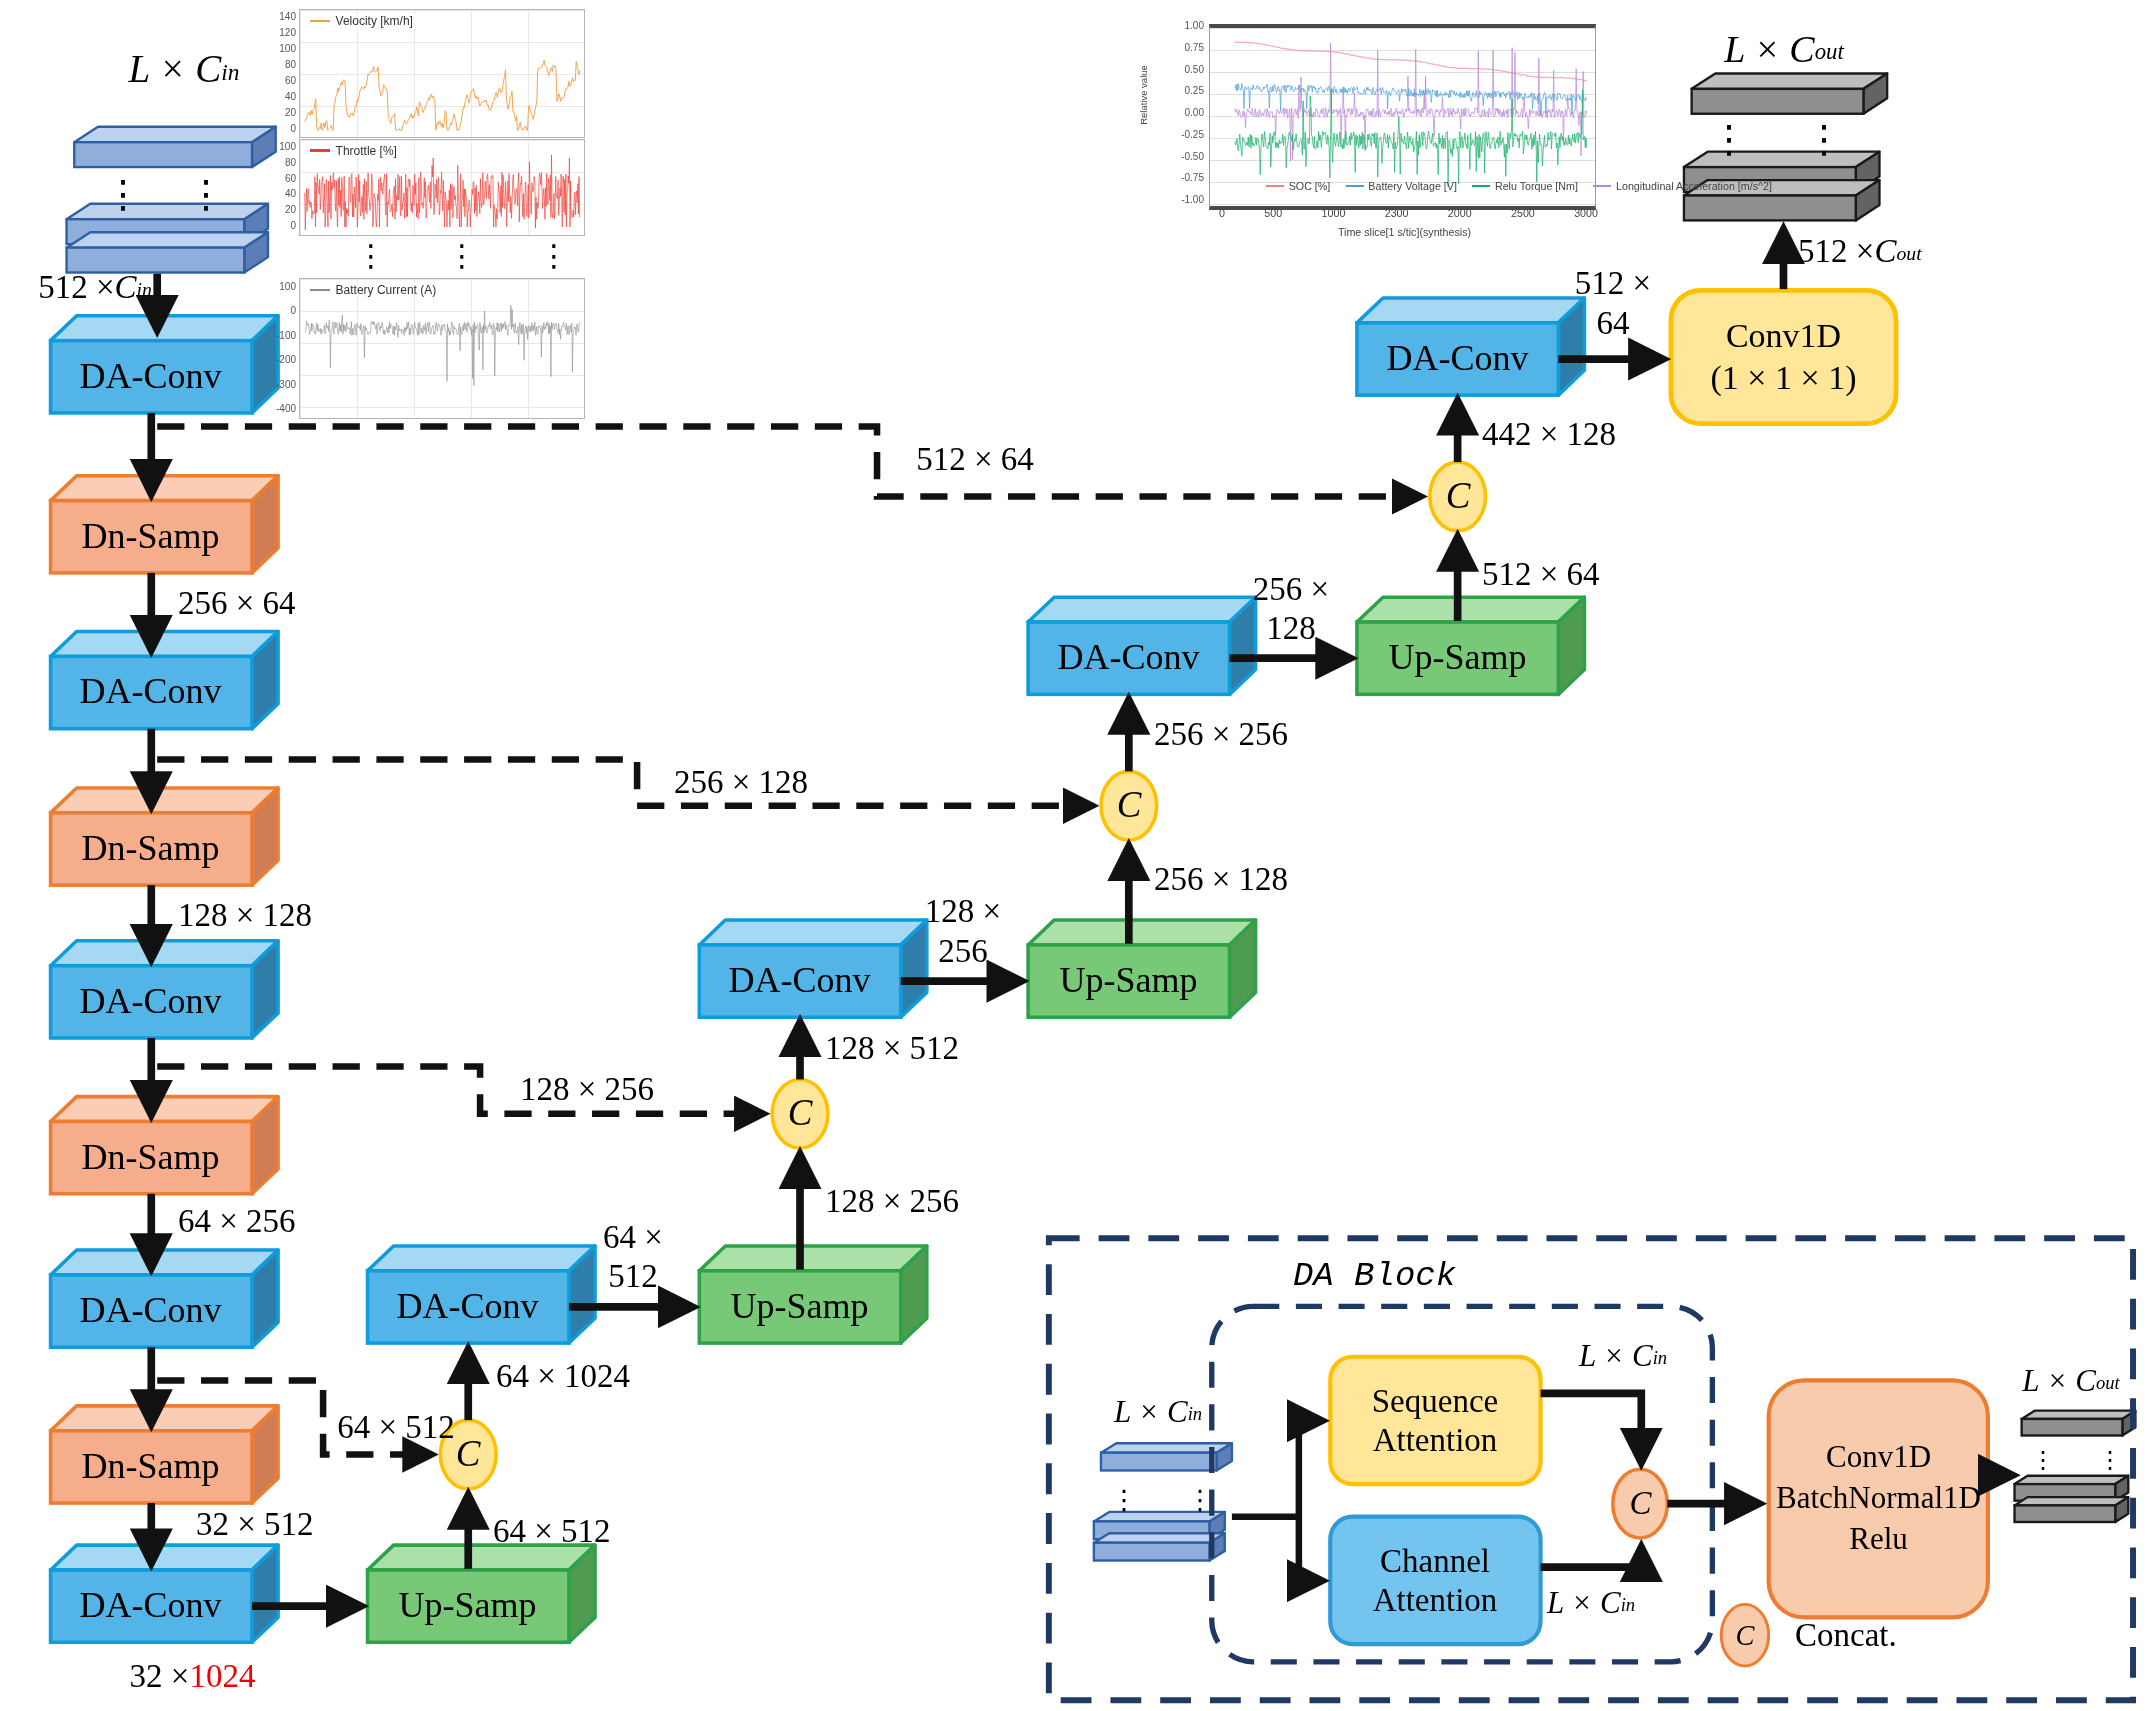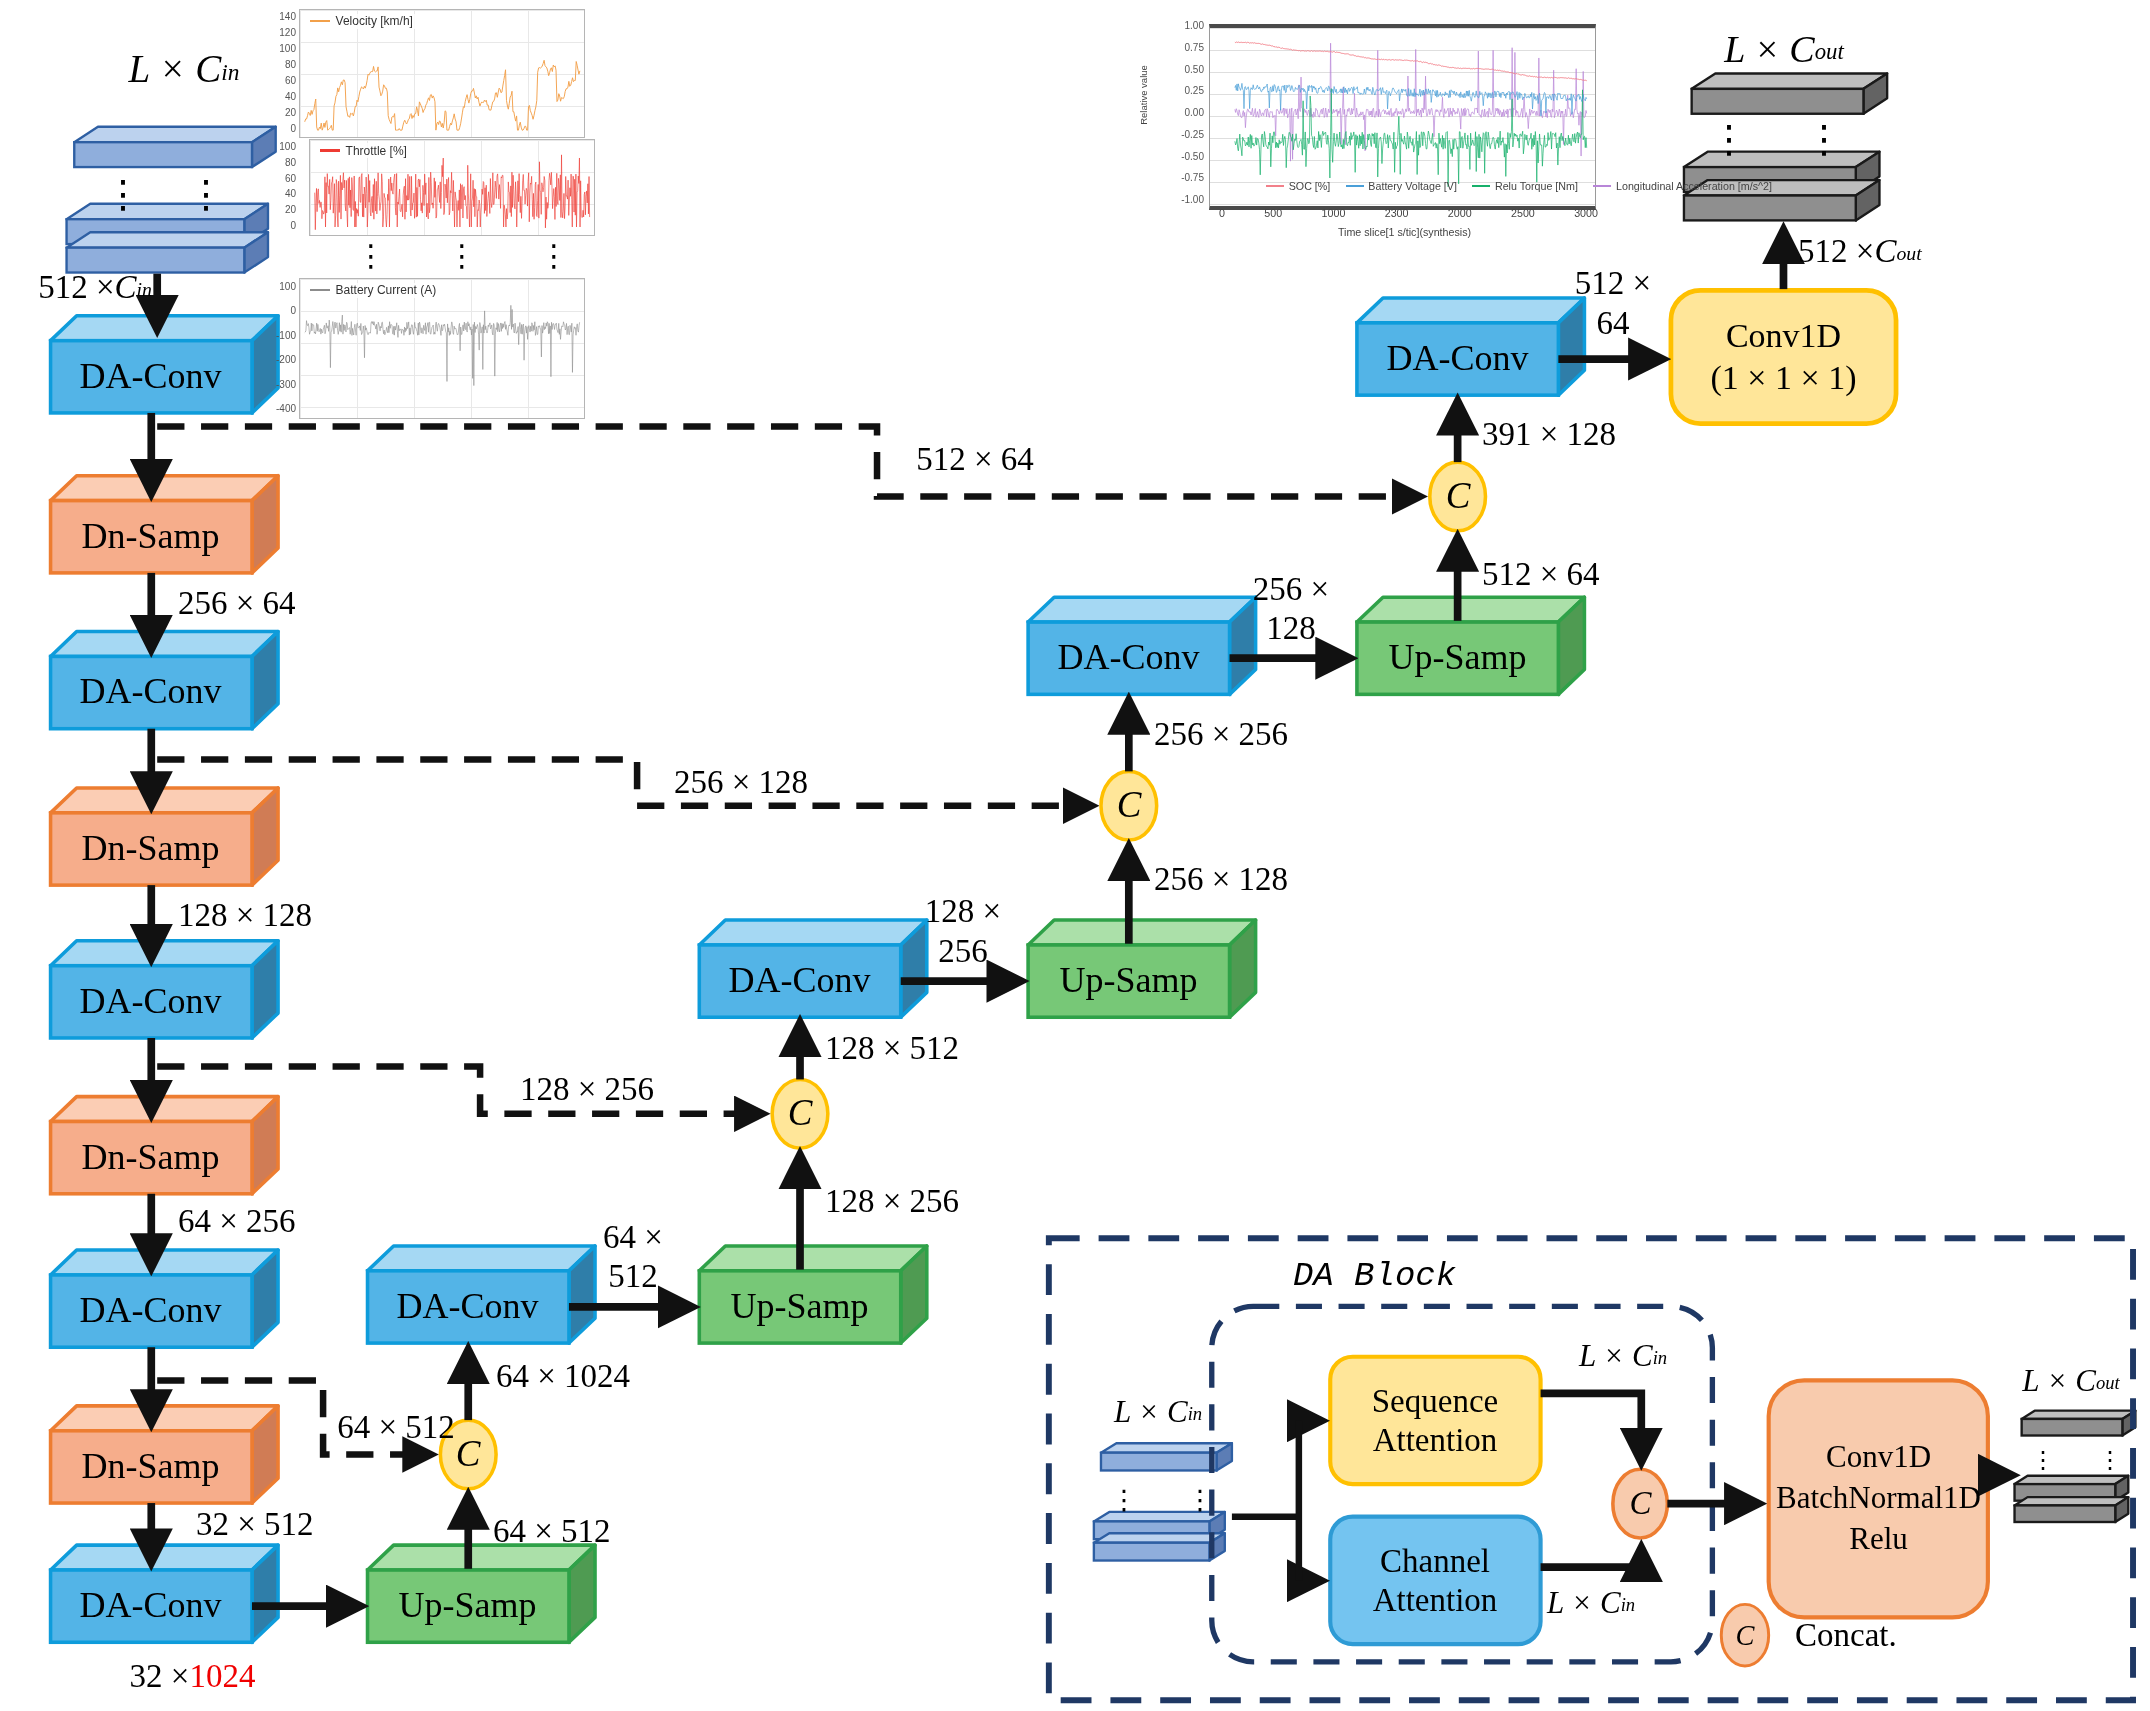--- a/index.html
+++ b/index.html
@@ -241,21 +241,21 @@
   <div class="lbl" style="left:498px;top:1070px;width:178px;height:38px;">128 × 256</div>
   <div class="lbl" style="left:325px;top:1409px;width:142px;height:37px;">64 × 512</div>
 
   <div class="lbl left" style="left:493px;top:1512px;width:166px;height:38px;">64 × 512</div>
   <div class="lbl left" style="left:496px;top:1357px;width:196px;height:38px;">64 × 1024</div>
   <div class="lbl left" style="left:825px;top:1182px;width:190px;height:38px;">128 × 256</div>
   <div class="lbl left" style="left:825px;top:1029px;width:190px;height:38px;">128 × 512</div>
   <div class="lbl left" style="left:1154px;top:860px;width:190px;height:38px;">256 × 128</div>
   <div class="lbl left" style="left:1154px;top:715px;width:190px;height:38px;">256 × 256</div>
   <div class="lbl left" style="left:1482px;top:555px;width:178px;height:38px;">512 × 64</div>
-  <div class="lbl left" style="left:1482px;top:415px;width:190px;height:38px;">391 × 128</div>
+  <div class="lbl left" style="left:1482px;top:415px;width:190px;height:38px;">442 × 128</div>
 
   <div class="lbl" style="left:568px;top:1219px;width:130px;height:37px;">64 ×</div>
   <div class="lbl" style="left:568px;top:1258px;width:130px;height:37px;text-align:center;">512</div>
   <div class="lbl" style="left:898px;top:893px;width:130px;height:37px;">128 ×</div>
   <div class="lbl" style="left:898px;top:933px;width:130px;height:37px;">256</div>
   <div class="lbl" style="left:1226px;top:571px;width:130px;height:37px;">256 ×</div>
   <div class="lbl" style="left:1226px;top:610px;width:130px;height:37px;">128</div>
   <div class="lbl" style="left:1548px;top:265px;width:130px;height:37px;">512 ×</div>
   <div class="lbl" style="left:1548px;top:305px;width:130px;height:37px;text-align:right;">64</div>
 
@@ -288,21 +288,21 @@
       <span>140</span>
       <span>120</span>
       <span>100</span>
       <span>80</span>
       <span>60</span>
       <span>40</span>
       <span>20</span>
       <span>0</span>
     </div>
 
-  <div class="plot" style="left:309px;top:139px;width:284px;height:95px;text-align:right;">
+  <div class="plot" style="left:299px;top:139px;width:284px;height:95px;text-align:right;">
     <svg id="wave-thr" viewBox="0 0 480 160" preserveAspectRatio="none">
         <polyline points="8.0,88.7 9.0,151.1 10.0,105.7 11.0,81.6 12.0,120.7 13.1,87.9 14.1,82.3 15.1,106.9 16.1,101.8 17.1,113.6 18.1,104.8 19.1,104.8 20.1,132.6 21.1,118.8 22.1,120.3 23.1,124.8 24.2,121.3 25.2,62.0 26.2,146.5 27.2,71.7 28.2,122.9 29.2,56.6 30.2,78.2 31.2,77.9 32.2,91.1 33.3,66.3 34.3,117.4 35.3,101.8 36.3,72.0 37.3,70.9 38.3,61.8 39.3,123.2 40.3,104.0 41.3,73.5 42.3,146.5 43.4,126.6 44.4,66.6 45.4,73.8 46.4,131.4 47.4,146.5 48.4,69.3 49.4,122.1 50.4,93.3 51.4,59.6 52.4,133.2 53.5,71.5 54.5,84.1 55.5,68.3 56.5,55.1 57.5,80.7 58.5,67.5 59.5,110.9 60.5,119.5 61.5,68.1 62.5,123.3 63.5,146.5 64.6,64.7 65.6,109.8 66.6,62.1 67.6,114.1 68.6,84.2 69.6,129.0 70.6,63.3 71.6,77.6 72.6,117.5 73.7,118.5 74.7,60.6 75.7,146.5 76.7,103.5 77.7,146.5 78.7,115.4 79.7,123.3 80.7,117.3 81.7,128.3 82.7,64.2 83.8,62.1 84.8,104.5 85.8,105.2 86.8,60.2 87.8,56.5 88.8,129.3 89.8,90.9 90.8,129.8 91.8,79.2 92.8,89.7 93.8,114.3 94.9,62.4 95.9,89.9 96.9,146.5 97.9,121.4 98.9,57.9 99.9,104.9 100.9,68.3 101.9,121.8 102.9,128.0 104.0,98.8 105.0,94.9 106.0,122.3 107.0,74.9 108.0,133.4 109.0,65.2 110.0,100.8 111.0,119.7 112.0,69.5 113.0,124.5 114.0,95.5 115.1,55.3 116.1,90.4 117.1,99.8 118.1,118.7 119.1,109.9 120.1,104.0 121.1,56.9 122.1,70.0 123.1,146.5 124.2,129.4 125.2,89.9 126.2,96.8 127.2,97.4 128.2,134.0 129.2,146.5 130.2,125.7 131.2,91.4 132.2,101.7 133.2,65.6 134.3,146.5 135.3,80.3 136.3,62.4 137.3,85.3 138.3,72.4 139.3,87.0 140.3,91.2 141.3,71.7 142.3,62.3 143.3,57.4 144.3,114.1 145.4,126.4 146.4,56.4 147.4,146.5 148.4,104.4 149.4,108.1 150.4,94.7 151.4,82.7 152.4,118.8 153.4,120.8 154.4,116.8 155.5,108.1 156.5,129.5 157.5,92.9 158.5,81.7 159.5,77.8 160.5,133.5 161.5,65.1 162.5,121.2 163.5,93.6 164.6,101.3 165.6,57.6 166.6,101.2 167.6,98.1 168.6,61.3 169.6,118.0 170.6,128.0 171.6,61.2 172.6,118.0 173.6,106.3 174.7,104.9 175.7,89.4 176.7,131.9 177.7,107.4 178.7,57.4 179.7,129.9 180.7,79.9 181.7,128.5 182.7,67.8 183.7,65.6 184.8,78.9 185.8,66.6 186.8,100.7 187.8,119.3 188.8,105.8 189.8,123.1 190.8,76.3 191.8,88.2 192.8,110.5 193.8,57.4 194.8,91.8 195.9,72.2 196.9,129.7 197.9,106.4 198.9,124.7 199.9,132.9 200.9,63.0 201.9,122.6 202.9,112.1 203.9,54.2 204.9,71.2 206.0,108.9 207.0,105.9 208.0,115.0 209.0,104.7 210.0,63.8 211.0,96.6 212.0,69.9 213.0,131.5 214.0,128.2 215.1,83.2 216.1,82.6 217.1,76.0 218.1,92.6 219.1,105.2 220.1,70.5 221.1,115.4 222.1,88.4 223.1,42.7 224.1,61.8 225.2,30.4 226.2,125.7 227.2,121.5 228.2,74.3 229.2,80.4 230.2,97.8 231.2,65.8 232.2,105.7 233.2,73.5 234.2,63.2 235.3,126.1 236.3,121.7 237.3,85.3 238.3,89.0 239.3,54.4 240.3,93.0 241.3,119.5 242.3,68.0 243.3,99.2 244.3,146.5 245.3,87.4 246.4,96.8 247.4,102.4 248.4,146.5 249.4,111.4 250.4,101.9 251.4,118.5 252.4,84.1 253.4,146.5 254.4,73.6 255.4,116.0 256.5,76.2 257.5,75.3 258.5,131.4 259.5,82.2 260.5,78.6 261.5,100.8 262.5,93.5 263.5,110.8 264.5,112.1 265.6,132.7 266.6,42.5 267.6,90.8 268.6,111.0 269.6,146.5 270.6,111.7 271.6,56.9 272.6,146.5 273.6,103.1 274.6,97.9 275.6,67.8 276.7,112.5 277.7,81.9 278.7,129.2 279.7,83.1 280.7,95.0 281.7,95.6 282.7,146.5 283.7,117.5 284.7,118.7 285.8,101.1 286.8,107.3 287.8,146.5 288.8,121.5 289.8,107.9 290.8,82.7 291.8,91.6 292.8,69.9 293.8,71.7 294.8,123.6 295.9,80.4 296.9,118.8 297.9,76.1 298.9,128.8 299.9,111.2 300.9,98.0 301.9,87.2 302.9,99.1 303.9,123.7 304.9,64.9 305.9,103.1 307.0,113.7 308.0,105.2 309.0,55.2 310.0,108.4 311.0,108.5 312.0,91.1 313.0,69.2 314.0,80.3 315.0,98.4 316.1,60.6 317.1,57.0 318.1,76.4 319.1,99.5 320.1,75.1 321.1,85.8 322.1,115.2 323.1,62.1 324.1,63.8 325.1,59.4 326.1,59.6 327.2,146.5 328.2,109.7 329.2,115.8 330.2,126.1 331.2,146.5 332.2,115.6 333.2,133.1 334.2,122.9 335.2,70.6 336.3,87.6 337.3,88.4 338.3,122.3 339.3,77.3 340.3,129.0 341.3,54.2 342.3,113.5 343.3,59.3 344.3,83.6 345.3,109.5 346.4,116.0 347.4,70.4 348.4,90.6 349.4,146.5 350.4,106.2 351.4,68.7 352.4,103.9 353.4,56.6 354.4,91.9 355.4,122.3 356.4,94.9 357.5,132.0 358.5,103.9 359.5,68.7 360.5,58.0 361.5,85.0 362.5,84.7 363.5,108.1 364.5,92.8 365.5,81.4 366.6,84.9 367.6,111.3 368.6,70.0 369.6,55.2 370.6,137.8 371.6,89.8 372.6,72.7 373.6,74.5 374.6,61.2 375.6,100.1 376.6,129.2 377.7,89.9 378.7,133.5 379.7,113.9 380.7,75.1 381.7,70.8 382.7,127.2 383.7,129.0 384.7,101.8 385.7,74.9 386.8,131.6 387.8,36.7 388.8,84.4 389.8,88.5 390.8,125.2 391.8,72.1 392.8,78.1 393.8,87.3 394.8,80.3 395.8,61.4 396.9,68.5 397.9,148.0 398.9,96.1 399.9,133.4 400.9,105.2 401.9,115.1 402.9,109.8 403.9,68.3 404.9,56.0 405.9,63.5 406.9,75.6 408.0,54.4 409.0,79.6 410.0,115.6 411.0,96.4 412.0,81.8 413.0,95.1 414.0,133.8 415.0,79.6 416.0,112.0 417.1,56.1 418.1,103.3 419.1,108.7 420.1,64.6 421.1,75.2 422.1,101.8 423.1,58.7 424.1,130.6 425.1,25.0 426.1,120.4 427.1,131.2 428.2,116.0 429.2,89.9 430.2,132.4 431.2,111.6 432.2,61.4 433.2,94.5 434.2,94.1 435.2,99.5 436.2,67.6 437.3,127.0 438.3,101.0 439.3,80.4 440.3,94.8 441.3,57.4 442.3,99.8 443.3,146.5 444.3,60.8 445.3,61.6 446.3,121.4 447.4,66.1 448.4,126.6 449.4,57.4 450.4,146.5 451.4,88.0 452.4,85.3 453.4,60.7 454.4,73.2 455.4,30.3 456.4,146.5 457.4,68.7 458.5,128.9 459.5,130.4 460.5,130.0 461.5,118.4 462.5,129.6 463.5,92.2 464.5,87.5 465.5,126.0 466.5,94.9 467.6,85.8 468.6,106.0 469.6,73.7 470.6,124.5 471.6,61.5 472.6,129.8" fill="none" stroke="#ee3b33" stroke-width="1.1"></polyline>
       </svg>
     <div class="leg" style="left:6px;top:3px;">
       <span class="dash" style="background:#ee3b33;"></span>
       <span>Throttle [%]</span>
     </div>
   </div>
   <div class="yticks" style="left:270px;top:141px;width:26px;height:90px;">
       <span>100</span>

